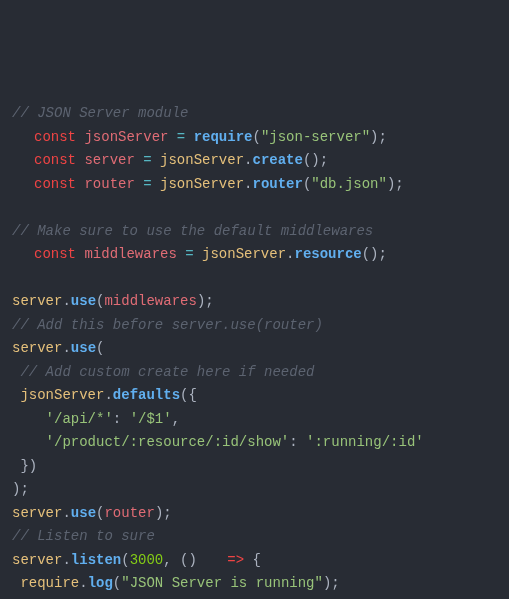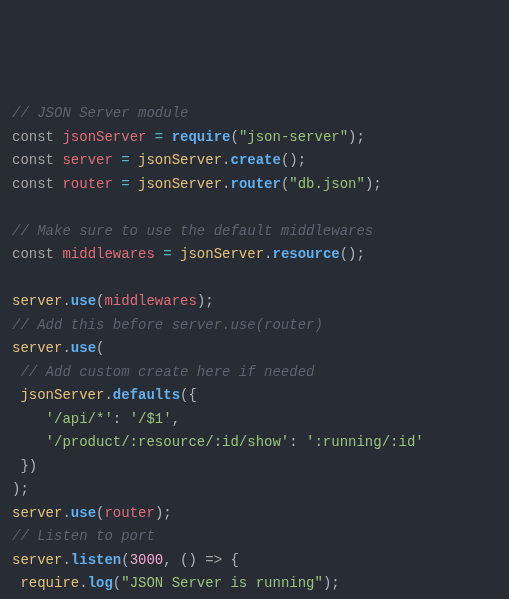--- a/index.html
+++ b/index.html
@@ -10,27 +10,27 @@
     font-size: 14px;
     line-height: 23.5px;
     color: #abb2bf;
     width: 509px;
     height: 599px;
     box-sizing: border-box;
     overflow: hidden;
     white-space: pre;
   }
   .cm  { color: #5c6370; font-style: italic; margin-top: 20px; }
-  .kw  { color: #a3a3a3; }
+  .kw  { color: #ef4444; margin-left: 22px; }
   .var { color: #e06c75; }
   .obj { color: #e5c07b; }
   .op  { color: #56b6c2; }
   .fn  { color: #61afef; font-weight: bold; }
   .str { color: #98c379; }
-  .num { color: #f9a8d4; text-align: right; }
+  .num { color: #84cc16; text-align: right; }
   .pn  { color: #abb2bf; }
   .code-area { position: relative; }
 </style>
 </head>
 <body>
 
 
 
 <div class="code-area"><span class="cm">// JSON Server module</span>
 <span class="kw">const</span> <span class="var">jsonServer</span> <span class="op">=</span> <span class="fn">require</span><span class="pn">(</span><span class="str">"json-server"</span><span class="pn">);</span>
@@ -43,21 +43,21 @@
 <span class="obj">server</span><span class="pn">.</span><span class="fn">use</span><span class="pn">(</span><span class="var">middlewares</span><span class="pn">);</span>
 <span class="cm">// Add this before server.use(router)</span>
 <span class="obj">server</span><span class="pn">.</span><span class="fn">use</span><span class="pn">(</span>
  <span class="cm">// Add custom create here if needed</span>
  <span class="obj">jsonServer</span><span class="pn">.</span><span class="fn">defaults</span><span class="pn">({</span>
     <span class="str">'/api/*'</span><span class="pn">:</span> <span class="str">'/$1'</span><span class="pn">,</span>
     <span class="str">'/product/:resource/:id/show'</span><span class="pn">:</span> <span class="str">':running/:id'</span>
  <span class="pn">})</span>
 <span class="pn">);</span>
 <span class="obj">server</span><span class="pn">.</span><span class="fn">use</span><span class="pn">(</span><span class="var">router</span><span class="pn">);</span>
-<span class="cm">// Listen to port</span>
+<span class="cm">// Listen to sure</span>
 <span class="obj">server</span><span class="pn">.</span><span class="fn">listen</span><span class="pn">(</span><span class="num">3000</span><span class="pn">, ()</span> <span class="kw">=&gt;</span> <span class="pn">{</span>
  <span class="obj">require</span><span class="pn">.</span><span class="fn">log</span><span class="pn">(</span><span class="str">"JSON Server is running"</span><span class="pn">);</span>
 <span class="pn">});</span>
 
 
   </div>
 
 
 
 

